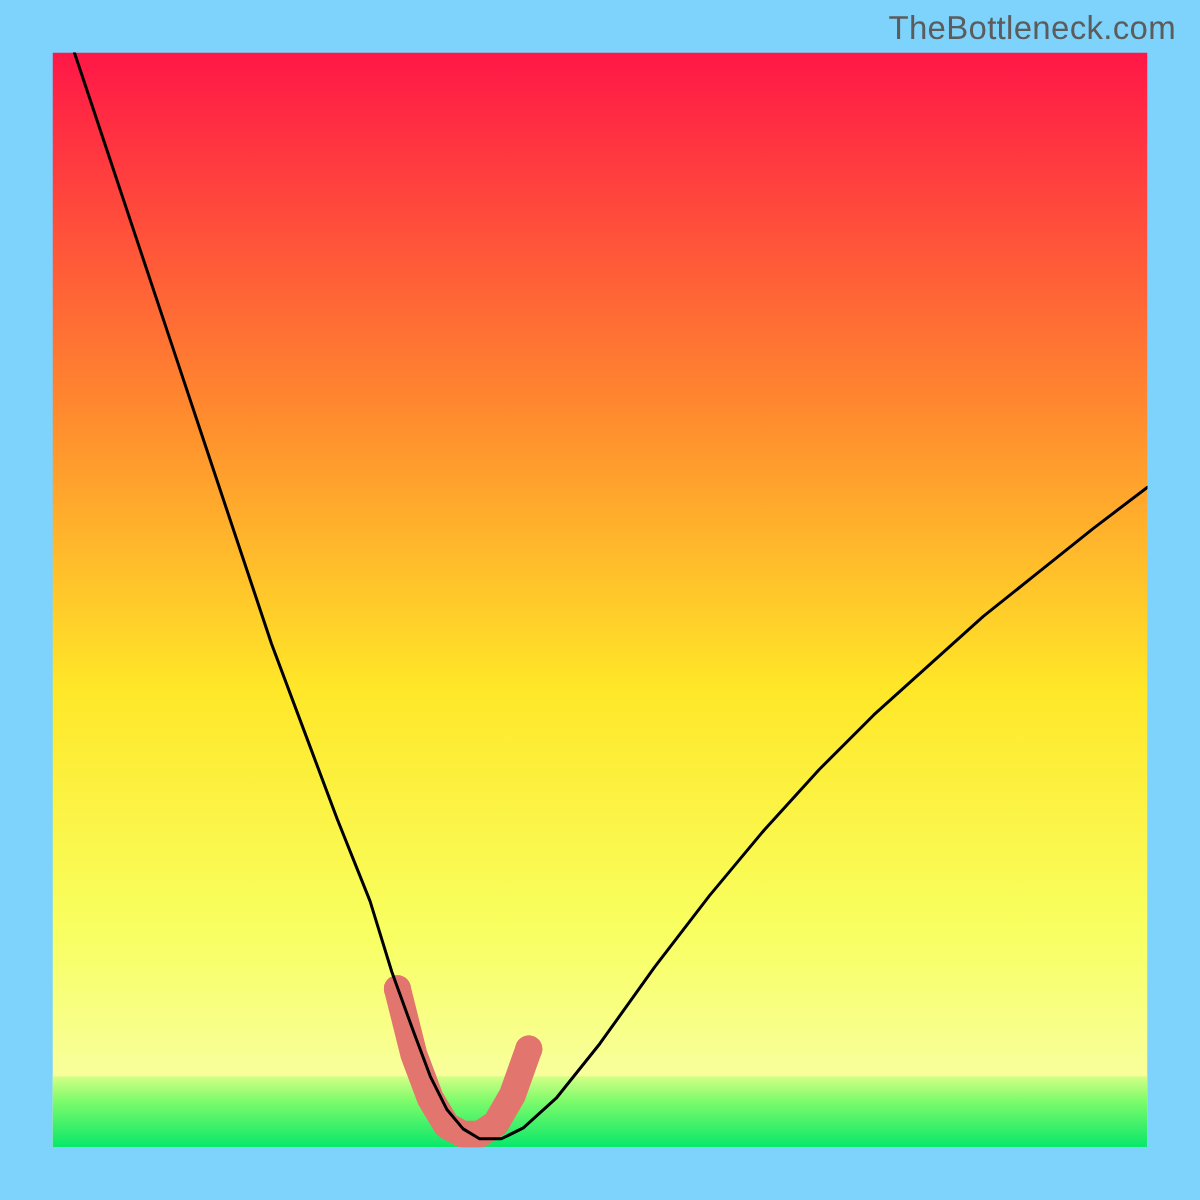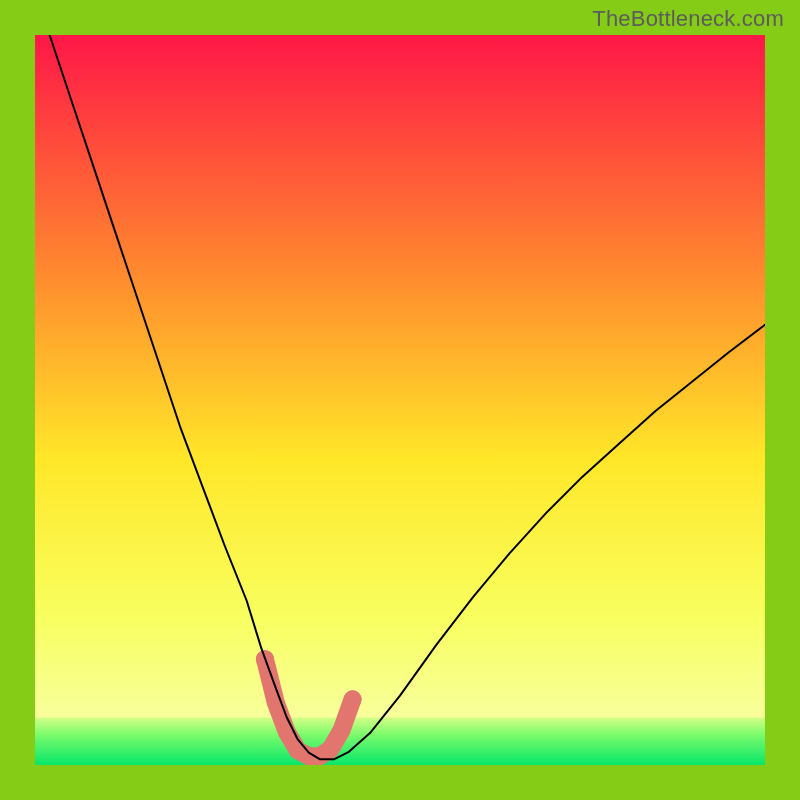--- a/index.html
+++ b/index.html
@@ -10,21 +10,21 @@
     background: #000000;
     overflow: hidden;
     font-family: Arial, Helvetica, sans-serif;
   }
   .frame {
     position: absolute;
     left: 0;
     top: 0;
     width: 800px;
     height: 800px;
-    background: #84cc16;
+    background: #7dd3fc;
   }
   .plot {
     position: absolute;
     left: 35px;
     top: 35px;
     width: 730px;
     height: 730px;
   }
   .watermark {
     position: absolute;

